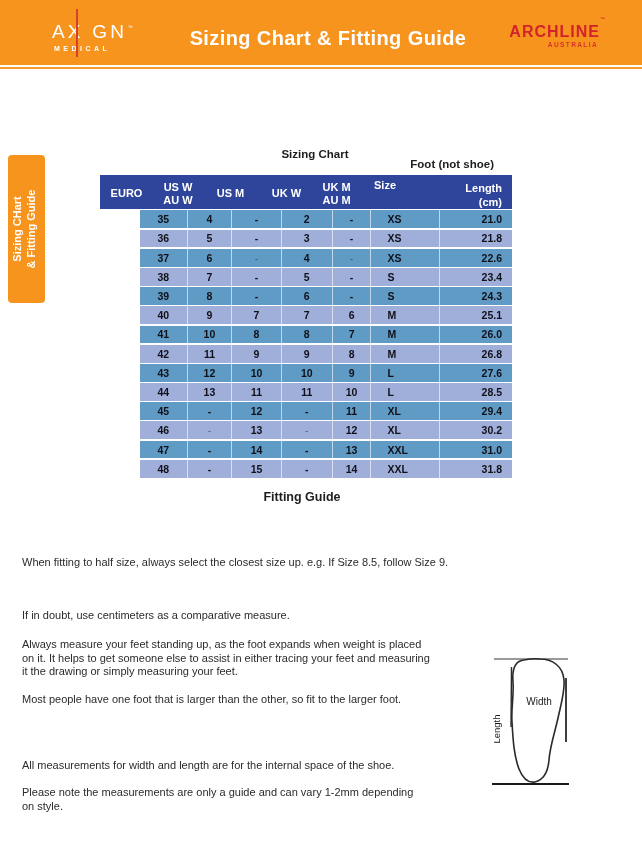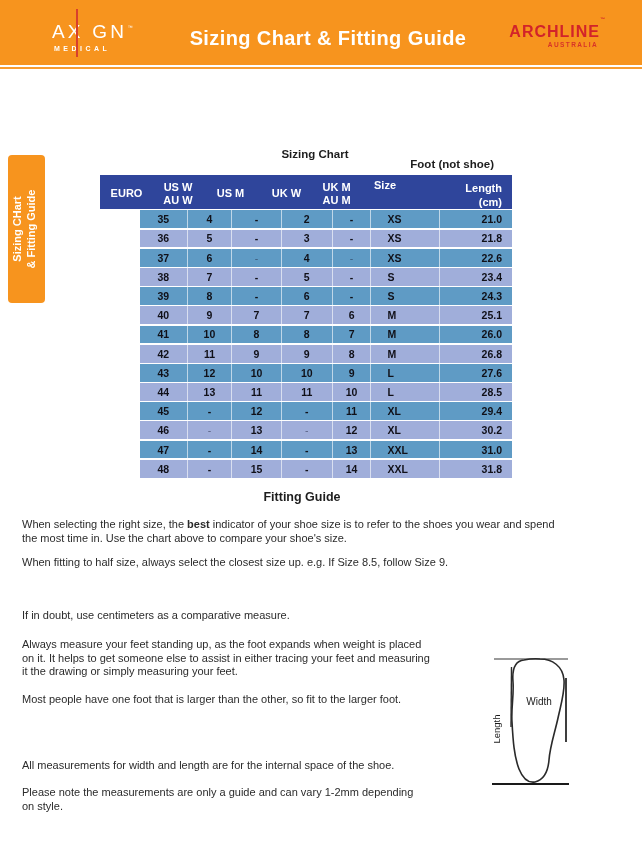--- a/index.html
+++ b/index.html
@@ -257,22 +257,20 @@
           <div class="td col-2">15</div>
           <div class="td col-3">-</div>
           <div class="td col-4">14</div>
           <div class="td col-5">XXL</div>
           <div class="td col-6">31.8</div>
         </div>
       </div>
   </div>
 
   <div class="h2" style="top:490px;">Fitting Guide</div>
-  <p class="para" style="top:518px;"><span>When selecting the right size, the </span><b>best</b><span> indicator of your shoe size is to refer to the shoes you wear and spend
-the most time in. Use the chart above to compare your shoe's size.</span></p>
   <p class="para" style="top:556px;">When fitting to half size, always select the closest size up. e.g. If Size 8.5, follow Size 9.</p>
 
   <p class="para" style="top:638px;">Always measure your feet standing up, as the foot expands when weight is placed
 on it. It helps to get someone else to assist in either tracing your feet and measuring
 it the drawing or simply measuring your feet.</p>
   <p class="para" style="top:609px;">If in doubt, use centimeters as a comparative measure.</p>
   <p class="para" style="top:693px;">Most people have one foot that is larger than the other, so fit to the larger foot.</p>
   <p class="para" style="top:759px;text-align:center;">All measurements for width and length are for the internal space of the shoe.</p>
   <p class="para" style="top:786px;">Please note the measurements are only a guide and can vary 1-2mm depending
 on style.</p>

